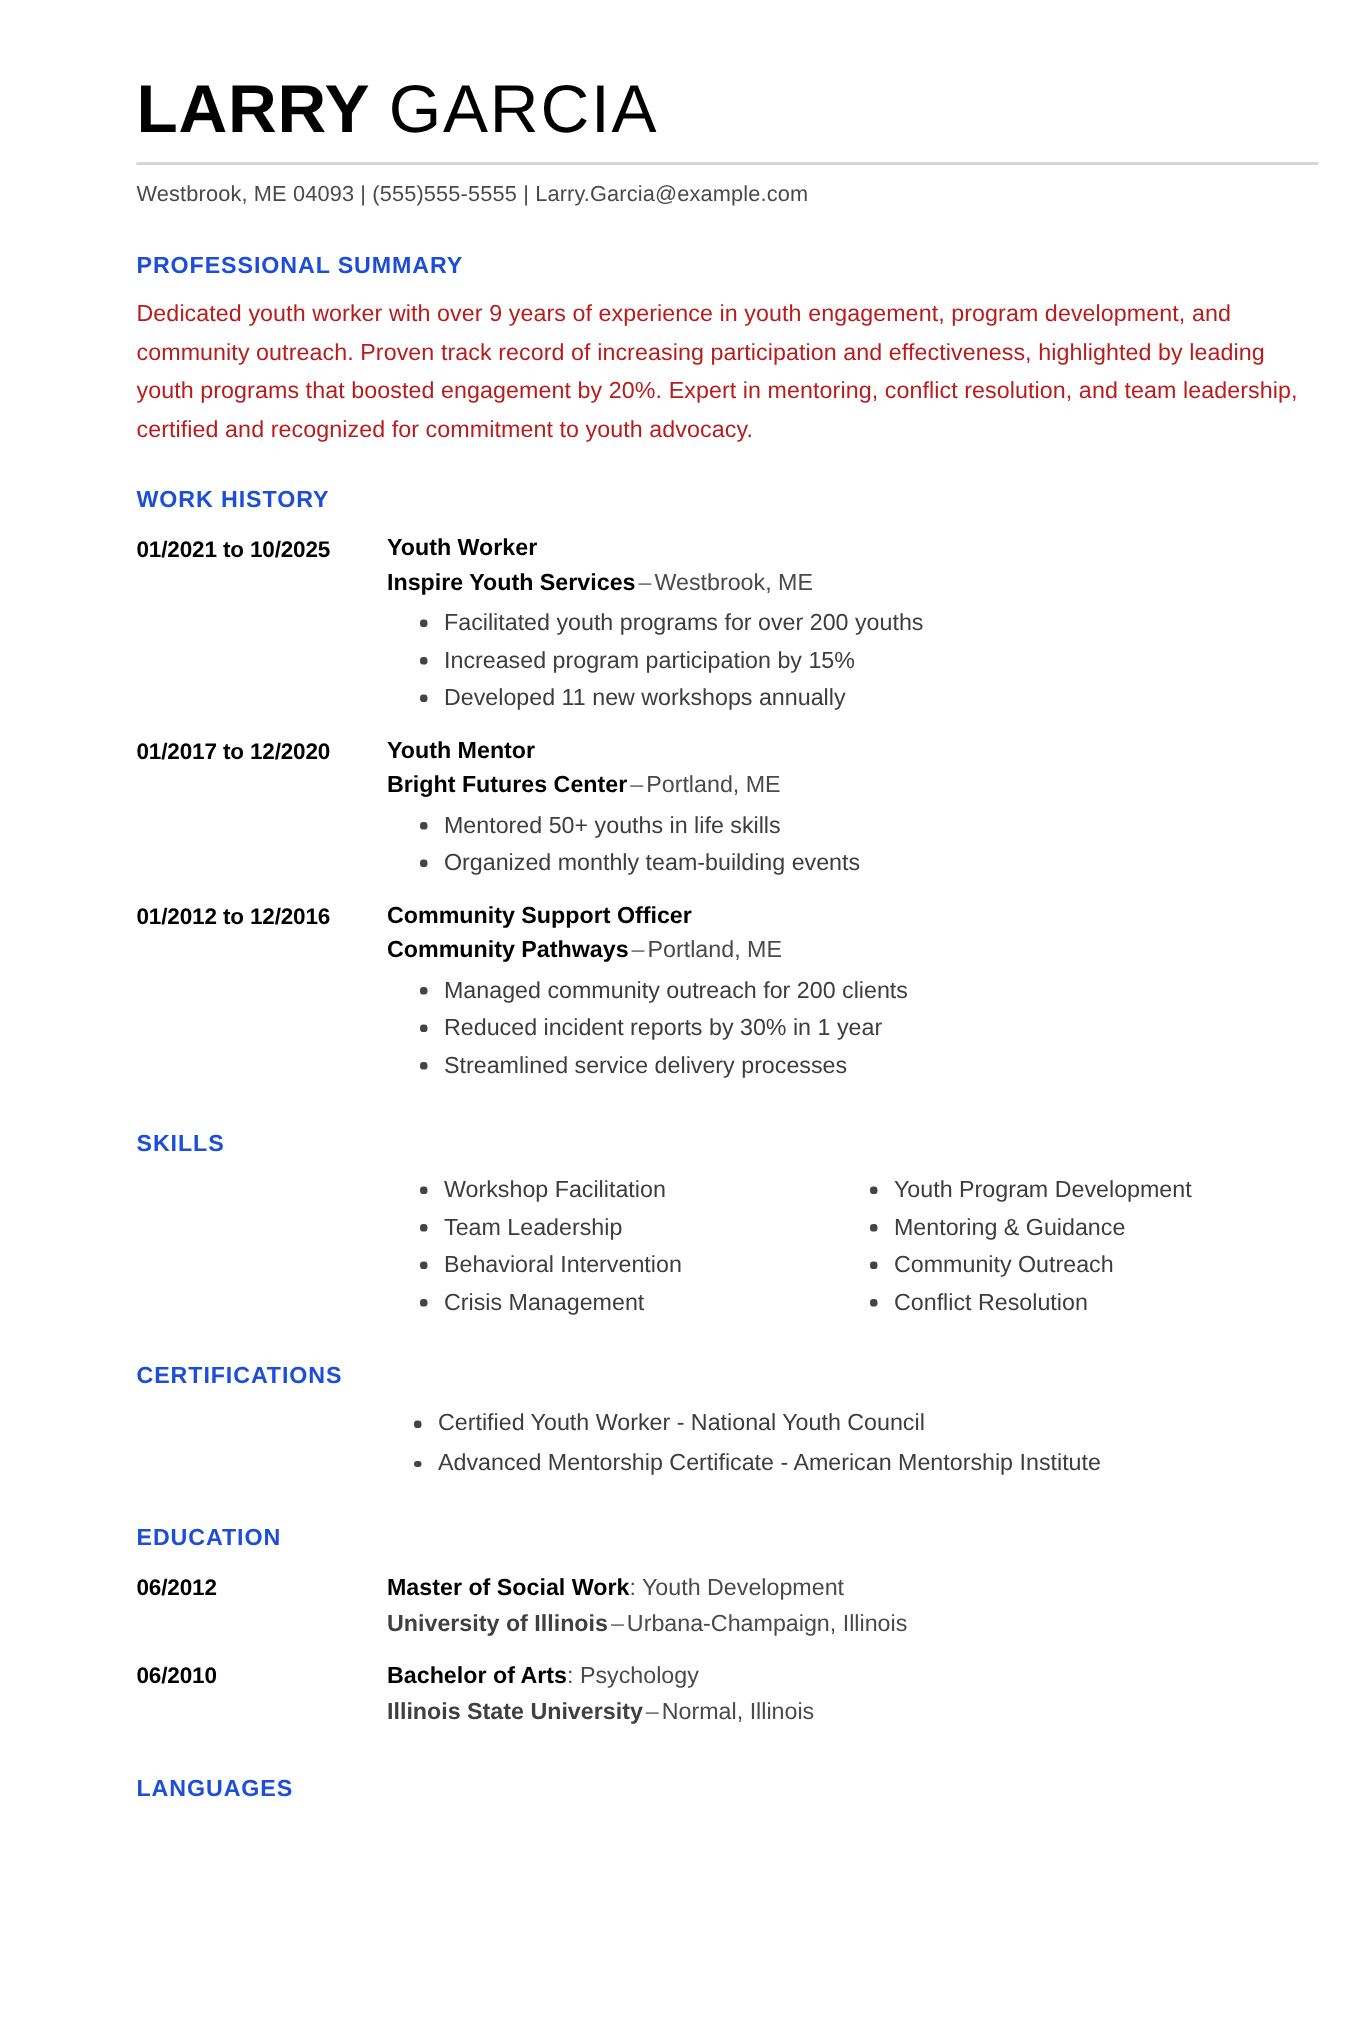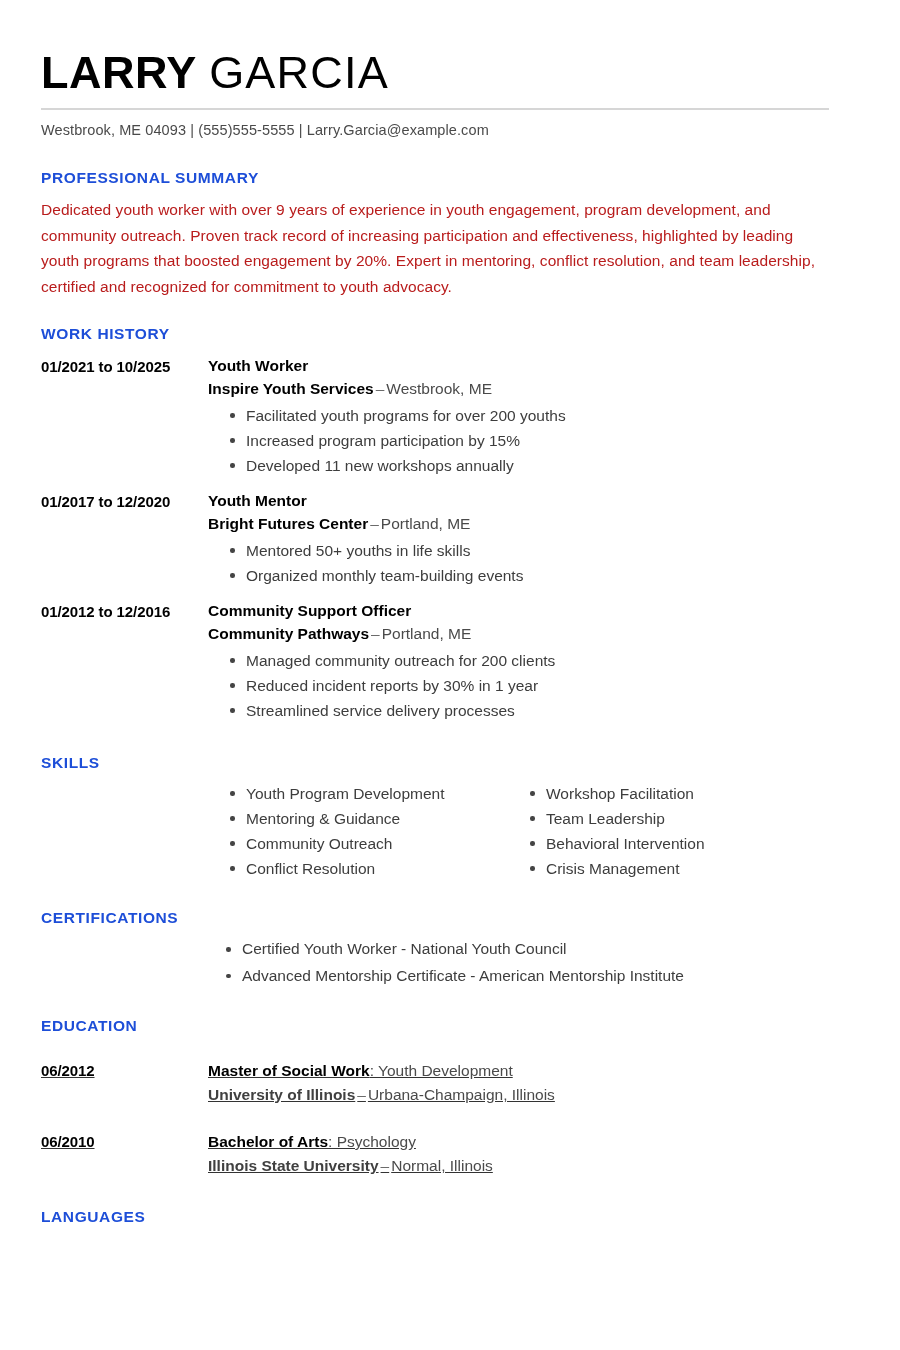--- a/index.html
+++ b/index.html
@@ -13,21 +13,21 @@
     font-family: "Liberation Sans", sans-serif;
     color: #333333;
     overflow: hidden;
   }
   .page {
     position: relative;
     width: 872px;
     height: 1350px;
     background: #ffffff;
     box-sizing: border-box;
-    padding: 46px 55px 0 41px;
+    padding: 46px 55px 0 91px;
   }
 
   
   .name-line {
     font-size: 45px;
     line-height: 54px;
     letter-spacing: -0.2px;
     color: #000000;
     white-space: nowrap;
   }
@@ -193,22 +193,21 @@
     width: 4.5px;
     height: 4.5px;
     border-radius: 50%;
     background: #444444;
   }
 
   
   .edu-block { margin-top: 27px; }
   .edu-entry {
     display: flex;
-    margin-top: 23px;
-    text-decoration: underline;
+    margin-top: 11px;
   }
   .edu-dates {
     width: 167px;
     flex: 0 0 167px;
     font-size: 15px;
     font-weight: bold;
     color: #000000;
     line-height: 22px;
     letter-spacing: -0.1px;
     padding-top: 1px;
@@ -302,34 +301,34 @@
           <li>Reduced incident reports by 30% in 1 year</li>
           <li>Streamlined service delivery processes</li>
         </ul>
       </div>
     </div>
   </div>
 
   <div class="skills-block">
     <div class="section-heading">SKILLS</div>
     <div class="skills-cols">
+      <div class="skills-col second">
+        <ul class="skill-list">
+          <li>Workshop Facilitation</li>
+          <li>Team Leadership</li>
+          <li>Behavioral Intervention</li>
+          <li>Crisis Management</li>
+        </ul>
+      </div>
       <div class="skills-col">
         <ul class="skill-list">
           <li>Youth Program Development</li>
           <li>Mentoring &amp; Guidance</li>
           <li>Community Outreach</li>
           <li>Conflict Resolution</li>
-        </ul>
-      </div>
-      <div class="skills-col second">
-        <ul class="skill-list">
-          <li>Workshop Facilitation</li>
-          <li>Team Leadership</li>
-          <li>Behavioral Intervention</li>
-          <li>Crisis Management</li>
         </ul>
       </div>
     </div>
   </div>
 
   <div class="certs-block">
     <div class="section-heading">CERTIFICATIONS</div>
     <div class="certs-wrap">
       <ul class="cert-list">
         <li>Certified Youth Worker - National Youth Council</li>

